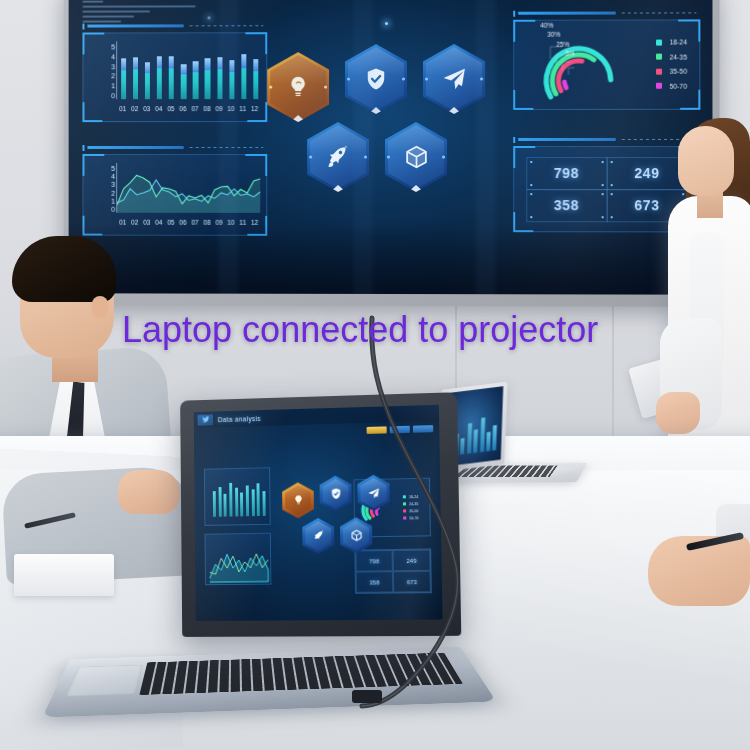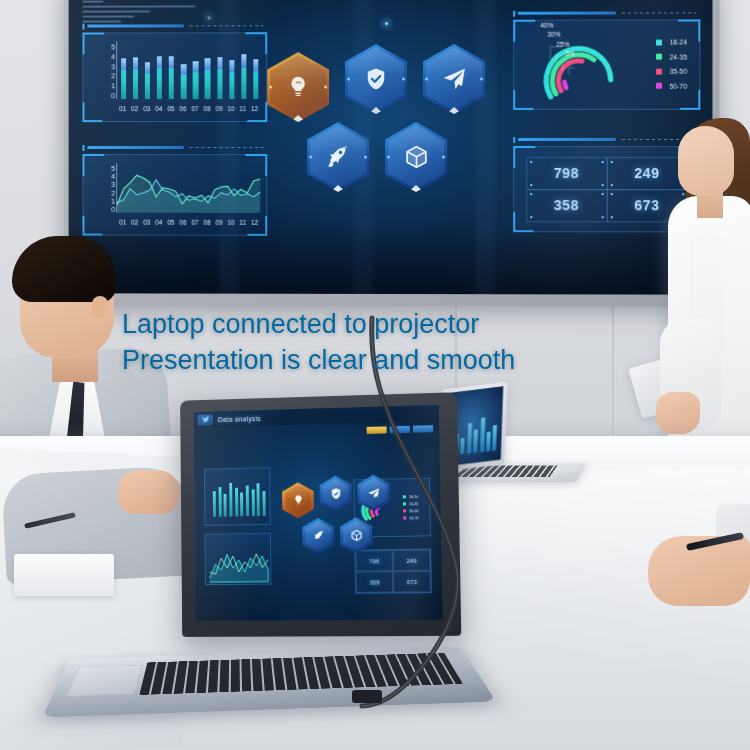--- a/index.html
+++ b/index.html
@@ -149,21 +149,21 @@
               border-bottom:8px solid rgba(255,255,255,.92); }
   .hex svg{ position:relative; z-index:2; }
   .hex .sidedot{ position:absolute; top:50%; transform:translateY(-50%);
                  width:3px; height:3px; border-radius:50%; }
   .hex.blue .sidedot{ background:#8fd4ff; } .hex.gold .sidedot{ background:#ffe79a; }
   .sidedot.l{ left:2px; } .sidedot.r{ right:2px; }
 
   
   .caption{
     position:absolute; left:122px; top:306px; width:560px; z-index:40;
-    color:#0369a1; font-size:27px; line-height:1.35; font-weight:400;
+    color:#6d28d9; font-size:36px; line-height:1.35; font-weight:400;
     text-shadow:0 1px 5px rgba(40,50,70,.40);
   }
 
   
   .table-top{
     position:absolute; left:-60px; top:432px; width:880px; height:330px;
     background:linear-gradient(180deg,#fbfcfd 0%,#eef0f3 22%,#e3e6ea 52%,#d6dade 100%);
     transform:perspective(900px) rotateX(6deg);
     box-shadow:0 -2px 14px rgba(120,130,150,.25);
   }
@@ -894,16 +894,15 @@
   <svg class="cable" viewBox="0 0 750 750">
     <path d="M372 318 C 370 360, 378 392, 396 432 C 416 476, 446 520, 456 566
              C 464 606, 440 652, 404 686 C 386 702, 372 706, 362 706" fill="none" stroke="#2e3238" stroke-width="5" stroke-linecap="round" opacity=".92"></path>
     <path d="M372 318 C 370 360, 378 392, 396 432 C 416 476, 446 520, 456 566
              C 464 606, 440 652, 404 686 C 386 702, 372 706, 362 706" fill="none" stroke="#6a707a" stroke-width="1.4" stroke-linecap="round" opacity=".5"></path>
     <rect x="352" y="690" width="30" height="13" rx="3" fill="#1d2026"></rect>
   </svg>
 
   <div class="caption">
     <div>Laptop connected to projector</div>
-    <div>Presentation is clear and smooth</div>
   </div>
 
 </div>
 
 </body></html>

